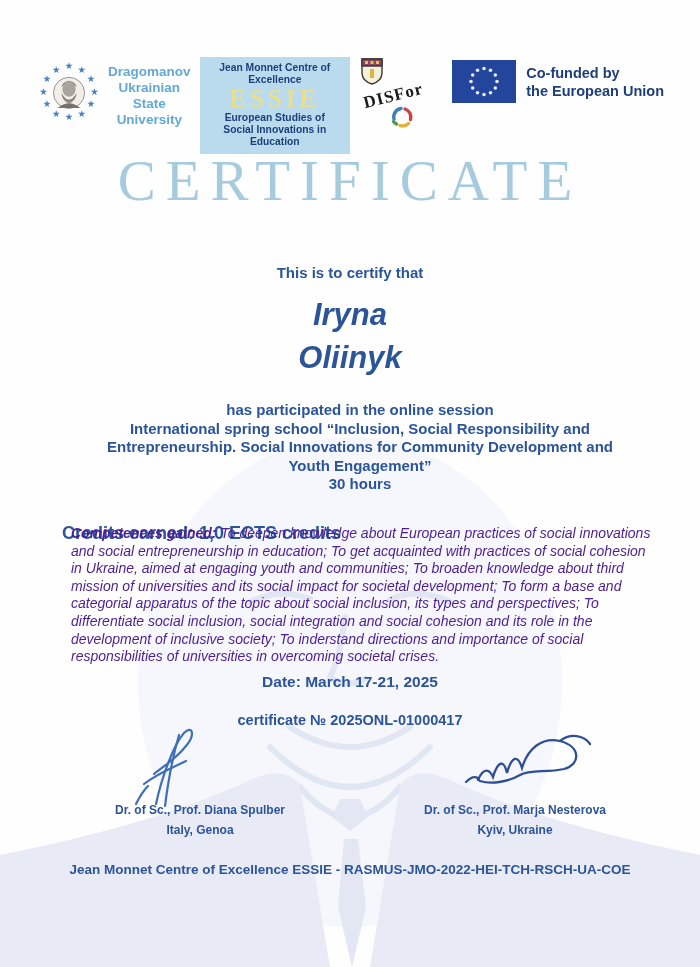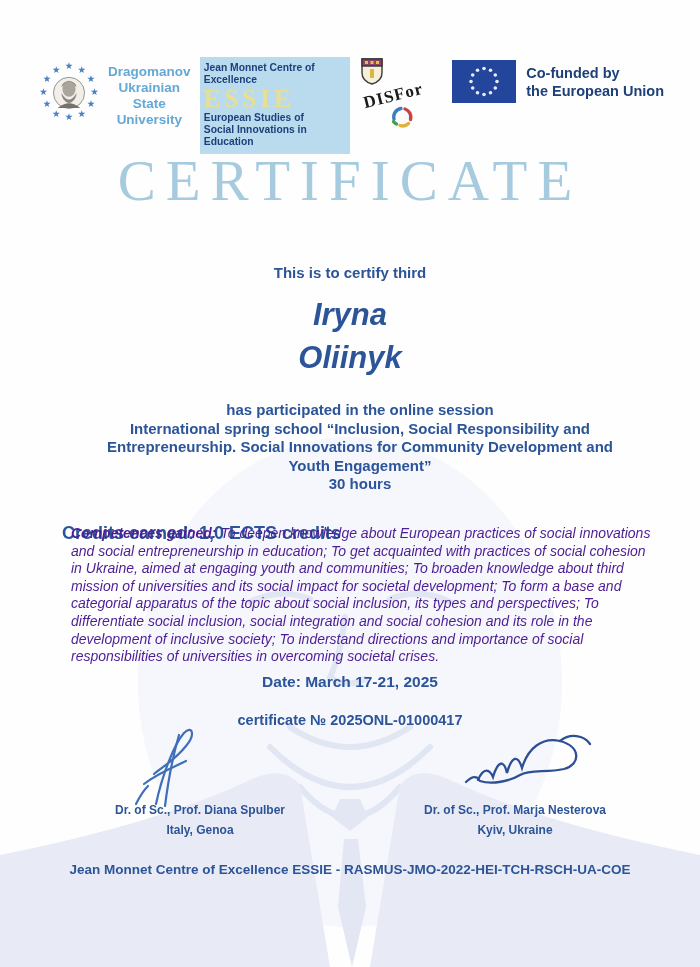--- a/index.html
+++ b/index.html
@@ -7,21 +7,21 @@
         font-family:"Liberation Sans",sans-serif;}
   .layer{position:absolute;z-index:1;}
   .watermark{position:absolute;left:0;bottom:0;z-index:0;}
 
   
   .logos{top:52px;left:0;width:700px;display:flex;justify-content:space-between;
          align-items:flex-start;padding:0 36px;box-sizing:border-box;}
   .uni-group{display:flex;align-items:flex-start;gap:6px;}
   .uni-name{margin-top:12px;text-align:center;font-weight:bold;font-size:13.5px;
             line-height:16px;color:#64a8d6;}
-  .essie-box{margin-top:5px;width:142px;background:#badbee;
+  .essie-box{margin-top:5px;width:142px;background:#badbee;text-align:center;
              padding:5px 4px 6px;color:#1d3f7a;}
   .essie-top{font-size:10.3px;font-weight:bold;line-height:12px;}
   .essie-acronym{font-family:"Liberation Serif",serif;font-size:25px;font-weight:bold;
                  color:#e7df93;letter-spacing:4px;line-height:26px;}
   .essie-sub{font-size:10.3px;font-weight:bold;line-height:12px;}
   .disfor{position:relative;width:84px;height:80px;margin-top:6px;}
   .disfor-shield{position:absolute;left:2px;top:0;}
   .disfor-label{position:absolute;left:4px;top:28px;font-size:17px;font-weight:bold;
                 color:#1a1a1a;transform:rotate(-14deg);letter-spacing:1px;
                 font-family:"Liberation Serif",serif;}
@@ -155,21 +155,21 @@
       </svg>
       <div class="eu-text">
         <div>Co-funded by</div>
         <div>the European Union</div>
       </div>
     </div>
   </header>
 
   <h1 class="layer title">CERTIFICATE</h1>
 
-  <div class="layer center certify navy">This is to certify third</div>
+  <div class="layer center certify navy">This is to certify that</div>
 
   <div class="layer center names navy">
     <div>Iryna</div>
     <div>Oliinyk</div>
   </div>
 
   <div class="layer center session navy">
     <div>has participated in the online session</div>
     <div>International spring school “Inclusion, Social Responsibility and</div>
     <div>Entrepreneurship. Social Innovations for Community Development and</div>

